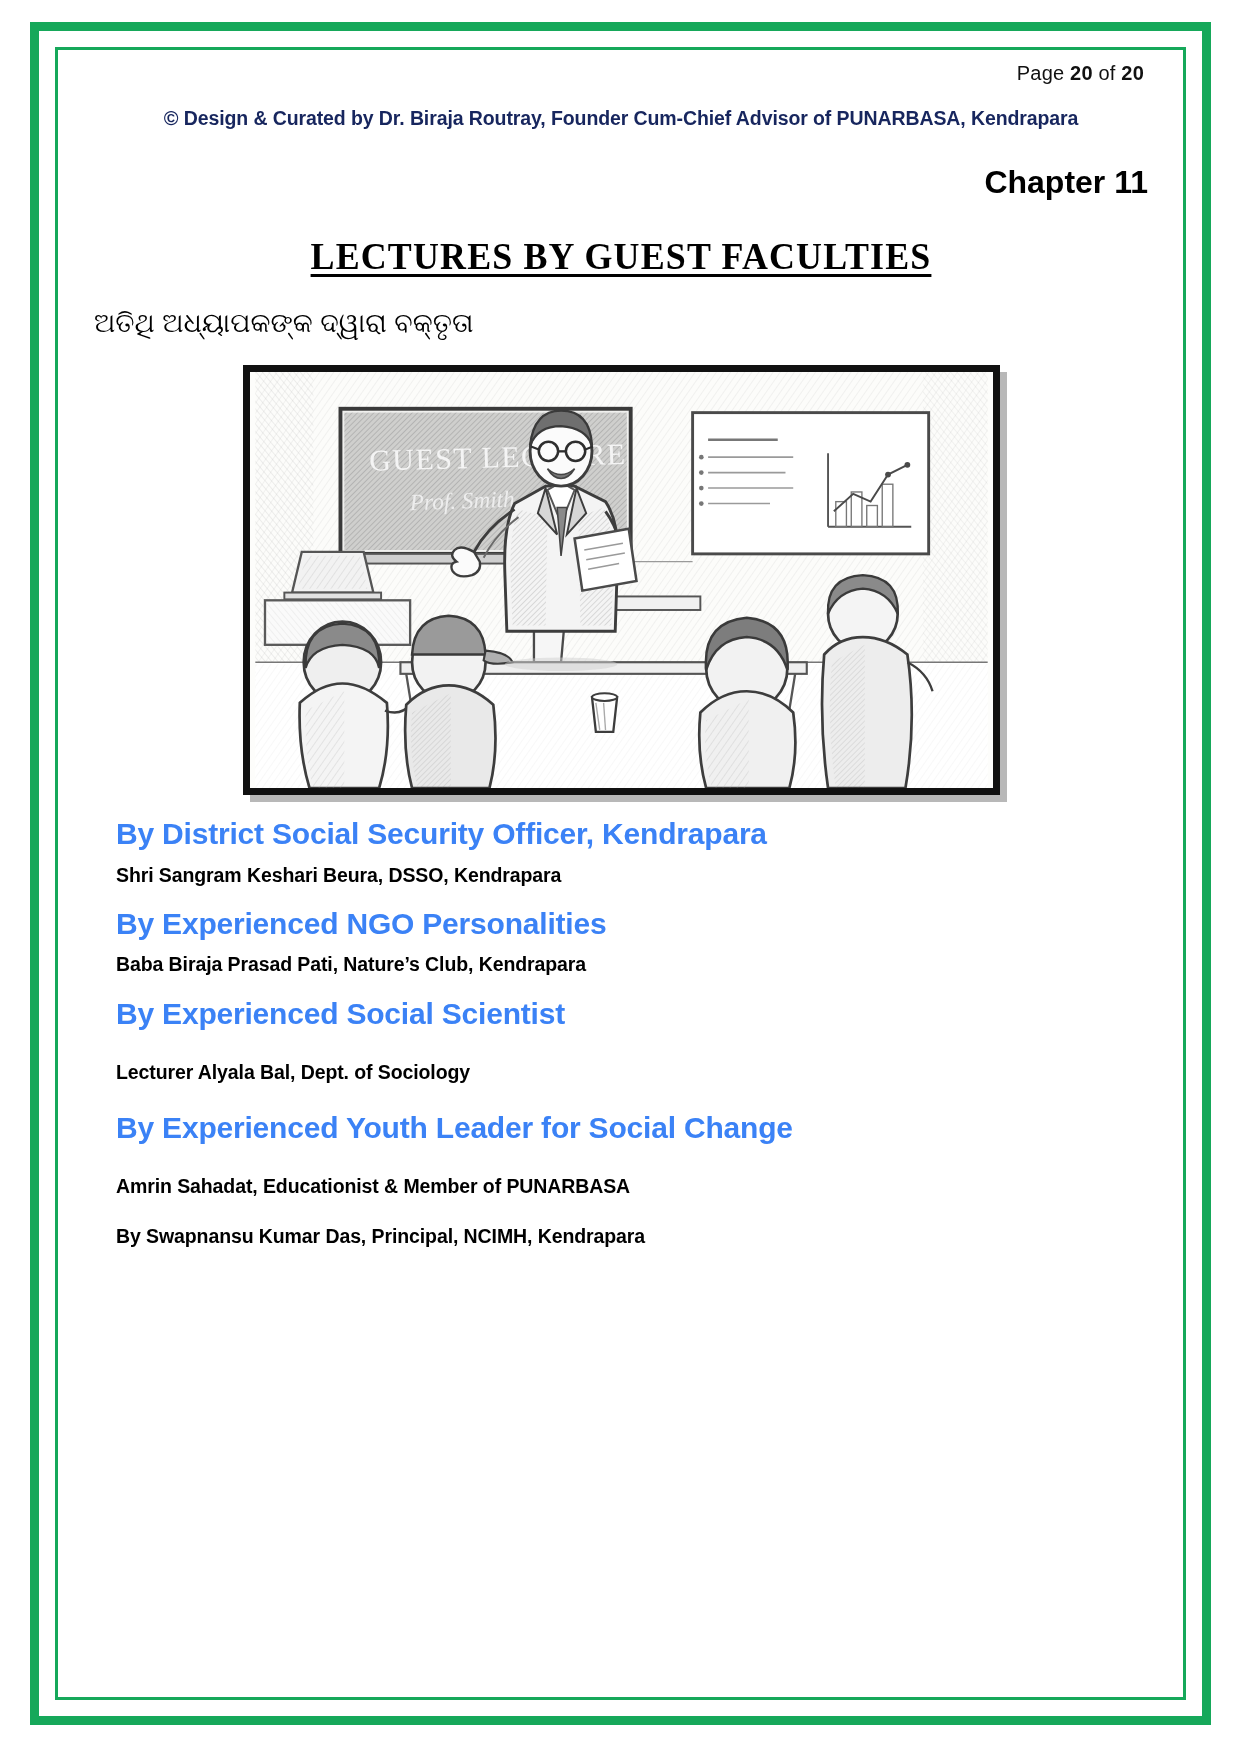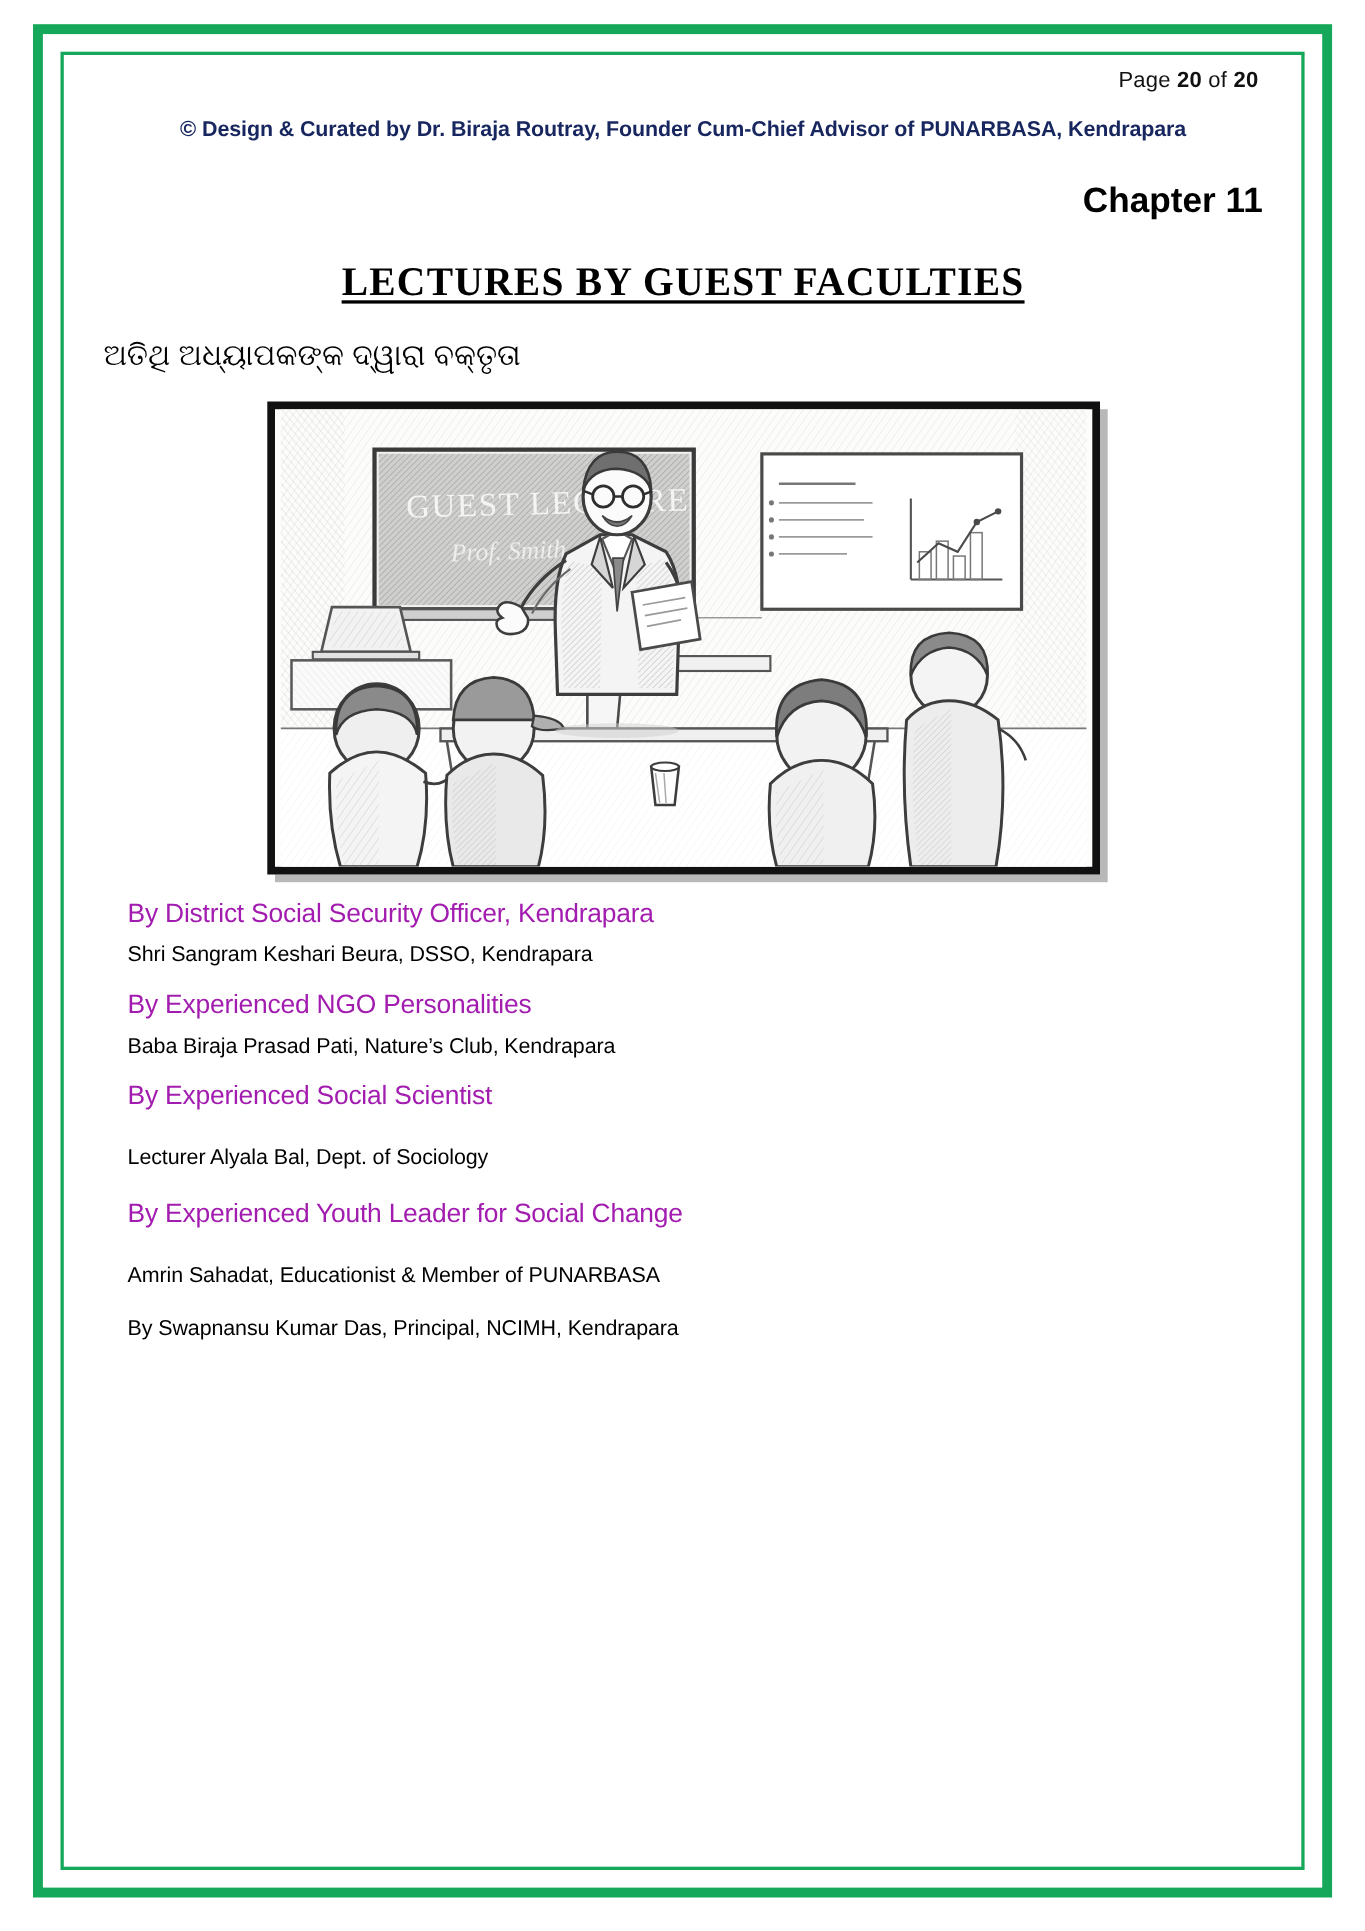--- a/index.html
+++ b/index.html
@@ -129,31 +129,31 @@
   }
   .illustration-frame svg { display: block; width: 100%; height: 100%; }
 
   
   .lecture-list {
     margin-top: 6px;
     padding-left: 22px;
   }
   .lecture-heading {
     font-family: "Liberation Sans", sans-serif;
-    font-size: 24px;
-    font-weight: normal;
-    color: #a21caf;
+    font-size: 30px;
+    font-weight: bold;
+    color: #3b82f6;
     letter-spacing: -0.2px;
     margin: 0 0 12px 0;
     line-height: 1.15;
   }
   .lecture-sub {
     font-family: "Liberation Sans", sans-serif;
     font-size: 19.5px;
-    font-weight: normal;
+    font-weight: bold;
     color: #000000;
     letter-spacing: -0.1px;
     margin: 0 0 20px 0;
     line-height: 1.2;
   }
   .lecture-entry.spaced .lecture-heading { margin-bottom: 30px; }
   .lecture-entry.spaced .lecture-sub { margin-bottom: 26px; }
 
   
   .footer-note {

